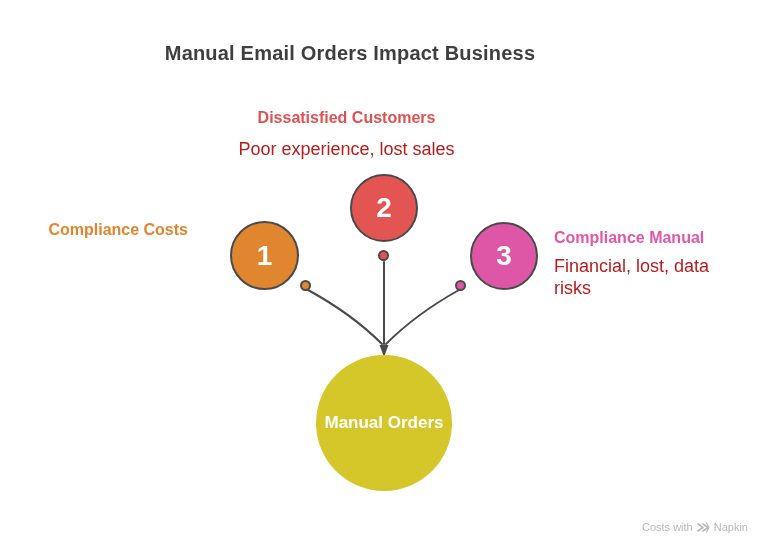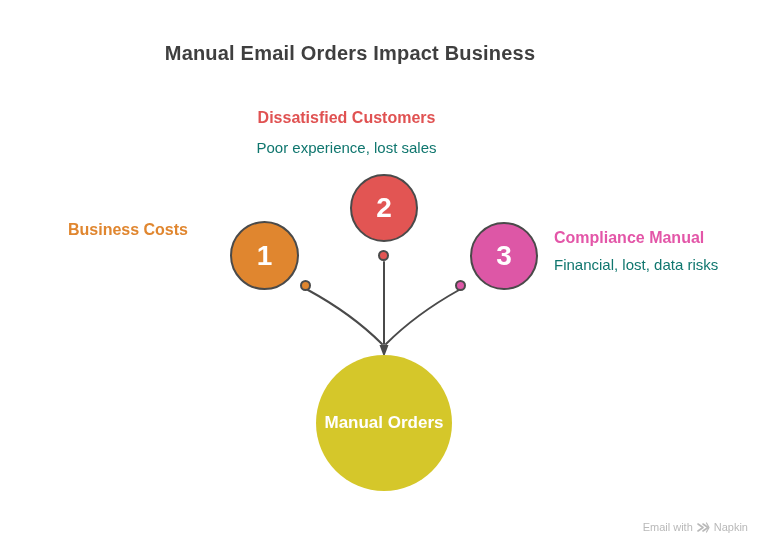--- a/index.html
+++ b/index.html
@@ -23,23 +23,23 @@
     color: #3f3f3f;
     letter-spacing: 0.2px;
   }
   .node-label { position: absolute; }
   .node-label h2 {
     font-size: 16px;
     font-weight: 700;
     margin-bottom: 9px;
   }
   .node-label p {
-    font-size: 15px;
+    font-size: 18px;
     line-height: 1.22;
-    color: #0f766e;
+    color: #b91c1c;
   }
   .label-top {
     top: 109px;
     left: 0;
     width: 693px;
     text-align: center;
   }
   .label-top h2 { color: #e05252; margin-bottom: 12px; }
   .label-left {
     top: 221px;
@@ -130,21 +130,21 @@
 <div class="canvas">
 
   <div class="title">Manual Email Orders Impact Business</div>
 
   <div class="node-label label-top">
     <h2>Dissatisfied Customers</h2>
     <p>Poor experience, lost sales</p>
   </div>
 
   <div class="node-label label-left">
-    <h2>Business Costs</h2>
+    <h2>Compliance Costs</h2>
   </div>
 
   <div class="node-label label-right">
     <h2>Compliance Manual</h2>
     <p>Financial, lost, data risks</p>
   </div>
 
   <svg class="connectors" viewBox="0 0 768 551" xmlns="http://www.w3.org/2000/svg">
     <path d="M 308 290 Q 352 314 382 344" fill="none" stroke="#4a4a4a" stroke-width="2" stroke-linecap="round"></path>
     <path d="M 459 290 Q 416 314 386 344" fill="none" stroke="#4a4a4a" stroke-width="2" stroke-linecap="round"></path>
@@ -164,21 +164,21 @@
 
   <div class="dot dot-1"></div>
   <div class="dot dot-2"></div>
   <div class="dot dot-3"></div>
 
   <div class="center-circle">
     <span class="center-label">Manual Orders</span>
   </div>
 
   <a class="watermark">
-    <span>Email with</span>
+    <span>Costs with</span>
     <svg width="13" height="11" viewBox="0 0 13 11">
       <path d="M 1 2 L 6 5.5 L 1 9" fill="none" stroke="#b9b9b9" stroke-width="1.6" stroke-linecap="round" stroke-linejoin="round"></path>
       <path d="M 6 2 L 11 5.5 L 6 9" fill="none" stroke="#b9b9b9" stroke-width="1.6" stroke-linecap="round" stroke-linejoin="round"></path>
       <path d="M 9.5 1 L 12 5.5 L 9.5 10" fill="none" stroke="#b9b9b9" stroke-width="1.2" stroke-linecap="round" stroke-linejoin="round"></path>
     </svg>
     <span>Napkin</span>
   </a>
 
 </div>
 

